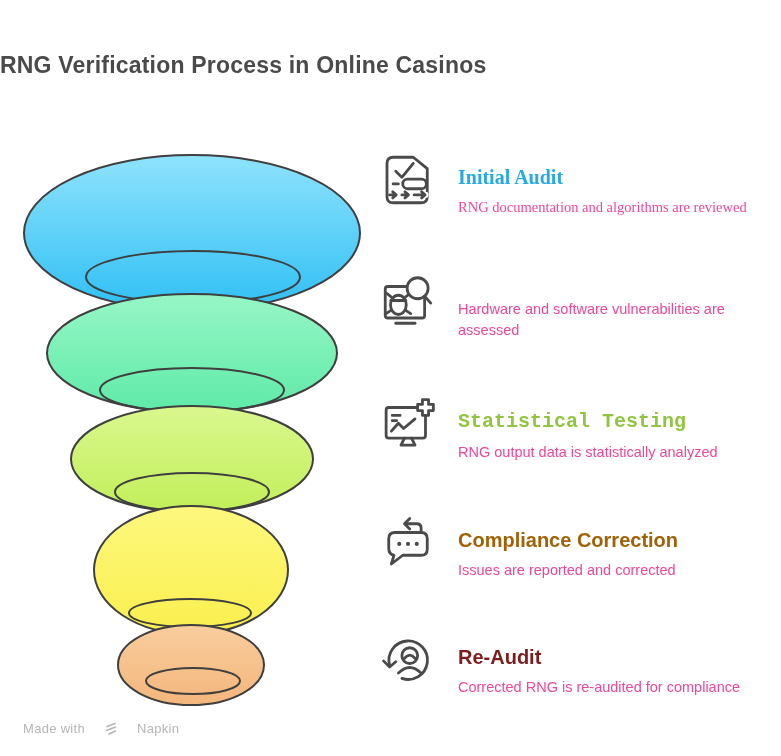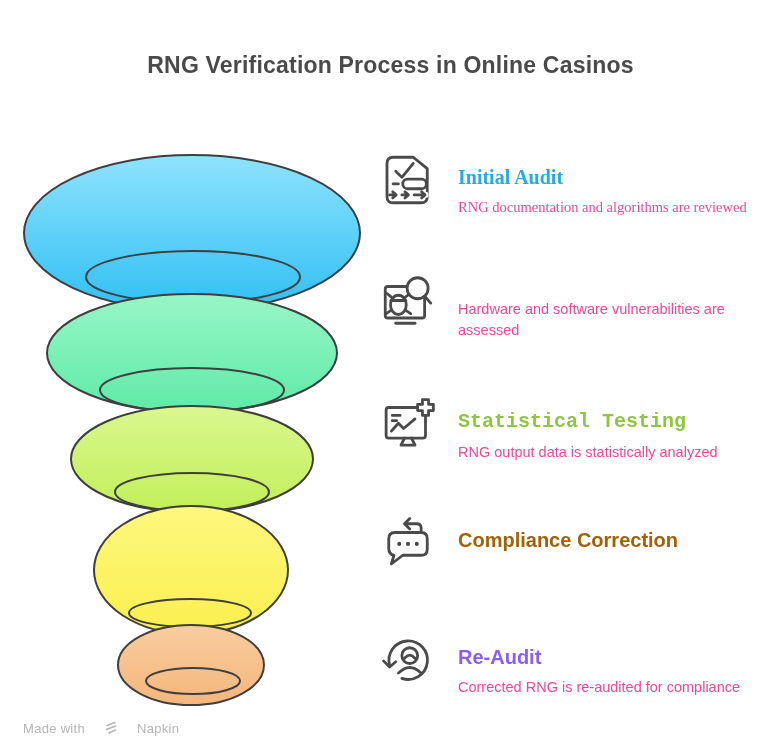--- a/index.html
+++ b/index.html
@@ -1,38 +1,38 @@
 <!DOCTYPE html>
 <html><head>
 <meta charset="utf-8">
 <style>
   html,body{margin:0;padding:0;background:#fff;}
   .canvas{
     position:relative;width:781px;height:756px;background:#ffffff;
     font-family:"Liberation Sans",sans-serif;overflow:hidden;
   }
   .page-title{
-    position:absolute;top:52px;left:0;width:781px;text-align:center;
+    position:absolute;top:52px;left:0;width:781px;
     font-size:23px;font-weight:bold;color:#4a4a4a;letter-spacing:.2px;
   }
   .funnel-svg{position:absolute;left:0;top:0;}
   .step{position:absolute;left:378px;width:396px;}
   .s1{top:150px;font-family:Liberation Serif, serif;} .s2{top:274px;} .s3{top:395px;} .s4{top:513px;} .s5{top:630px;}
   .step-icon{position:absolute;left:2px;top:2px;width:56px;height:56px;}
   .step-icon svg{width:56px;height:56px;}
   .step-text{margin-left:80px;padding-top:16px;}
   .step-title{font-size:20px;font-weight:bold;line-height:1.1;}
   .s1 .step-title{color:#27a9e1;}
   .s2 .step-title{color:#2ebd72;}
   .s3 .step-title{color:#91c53f;font-family:Liberation Mono, monospace;}
   .s4 .step-title{color:#a16207;}
-  .s5 .step-title{color:#8b5cf6;}
+  .s5 .step-title{color:#7f1d1d;}
   .step-desc{font-size:14.5px;color:#ec4899;margin-top:9px;line-height:1.45;max-width:290px;}
   .footer{
-    position:absolute;left:23px;top:721px;display:flex;align-items:flex-start;gap:19px;
+    position:absolute;left:23px;top:721px;display:flex;align-items:flex-end;gap:19px;
     font-size:13px;color:#b5b5b5;letter-spacing:.3px;
   }
   .ic{stroke:#4a4a4a;stroke-width:3.2;fill:none;stroke-linecap:round;stroke-linejoin:round;}
   .icf{fill:#4a4a4a;stroke:none;}
   .icw{stroke:#ffffff;stroke-width:7;fill:none;stroke-linecap:round;}
   .icwf{stroke:#4a4a4a;stroke-width:3.2;fill:#ffffff;stroke-linecap:round;stroke-linejoin:round;}
 </style>
 </head>
 <body>
 
@@ -135,20 +135,21 @@
         <path class="ic" d="M17 20 H47 Q54 20 54 27 V39 Q54 46 47 46 H26 L13 56 L16 46 Q10 45 10 38 V27 Q10 20 17 20 Z"></path>
         <circle class="icf" cx="22" cy="33" r="2.3"></circle>
         <circle class="icf" cx="32" cy="33" r="2.3"></circle>
         <circle class="icf" cx="42" cy="33" r="2.3"></circle>
         <path class="ic" d="M47 20 V15 Q47 10 42 10 H29"></path>
         <path class="ic" d="M34 4 L28 10 L34 16"></path>
       </svg>
     </div>
     <div class="step-text">
       <div class="step-title">Compliance Correction</div>
+      <div class="step-desc">Issues are reported and corrected</div>
     </div>
   </div>
 
   <div class="step s5">
     <div class="step-icon">
       <svg viewBox="0 0 64 64">
         <path class="ic" d="M11 38 A22 22 0 1 1 25 53"></path>
         <path class="ic" d="M4 33 L11 40 L18 34"></path>
         <circle class="ic" cx="34" cy="27" r="9"></circle>
         <path class="ic" d="M28 30 Q34 23 40 30"></path>

